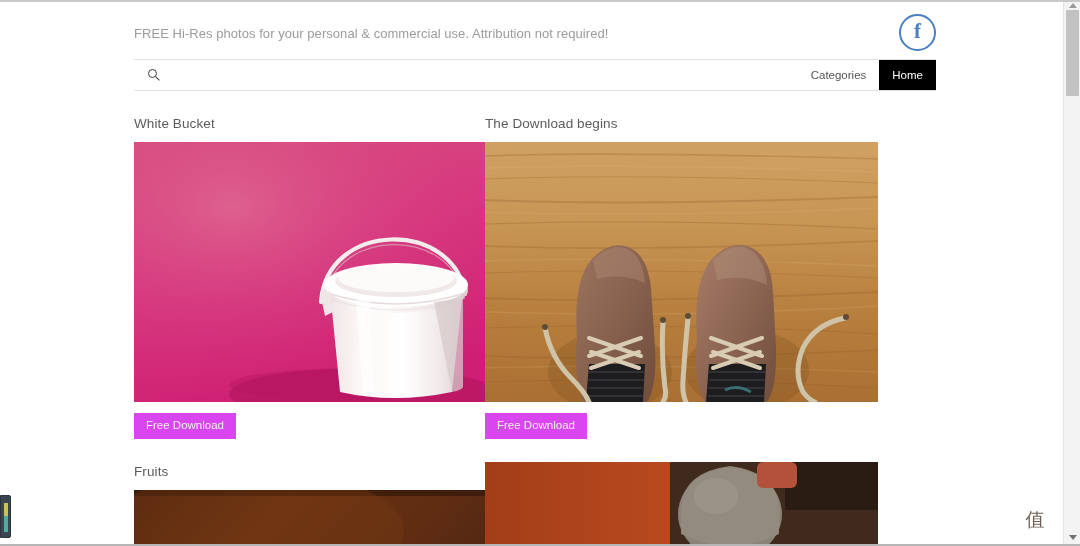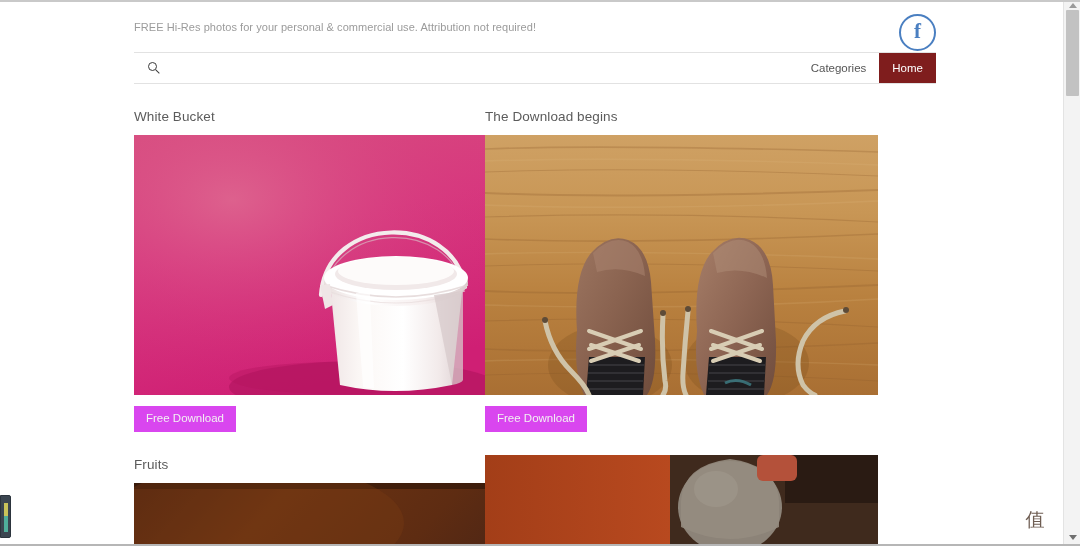--- a/index.html
+++ b/index.html
@@ -59,24 +59,24 @@
     padding-top: 9px;
   }
   .site-title {
     font-size: 19.5px;
     font-weight: bold;
     color: #2b2b2b;
     letter-spacing: -0.2px;
     line-height: 24px;
   }
   .site-tagline {
-    font-size: 11px;
+    font-size: 13px;
     color: #9b9b9b;
     line-height: 16px;
-    margin-top: 8px;
+    margin-top: 15px;
     letter-spacing: 0.05px;
   }
 
   .fb-link {
     position: absolute;
     right: 0;
     top: 12px;
     width: 37px;
     height: 37px;
     border: 2px solid #4a7fc1;
@@ -153,21 +153,21 @@
   .nav-link {
     display: flex;
     align-items: center;
     padding: 0 13px;
     font-size: 11.5px;
     color: #555555;
     text-decoration: none;
     white-space: nowrap;
   }
   .nav-link.active {
-    background: #7f1d1d;
+    background: #000000;
     color: #ffffff;
   }
 
   
   .gallery {
     margin-top: 0;
     display: flex;
     flex-wrap: wrap;
     gap: 0 16px;
   }

